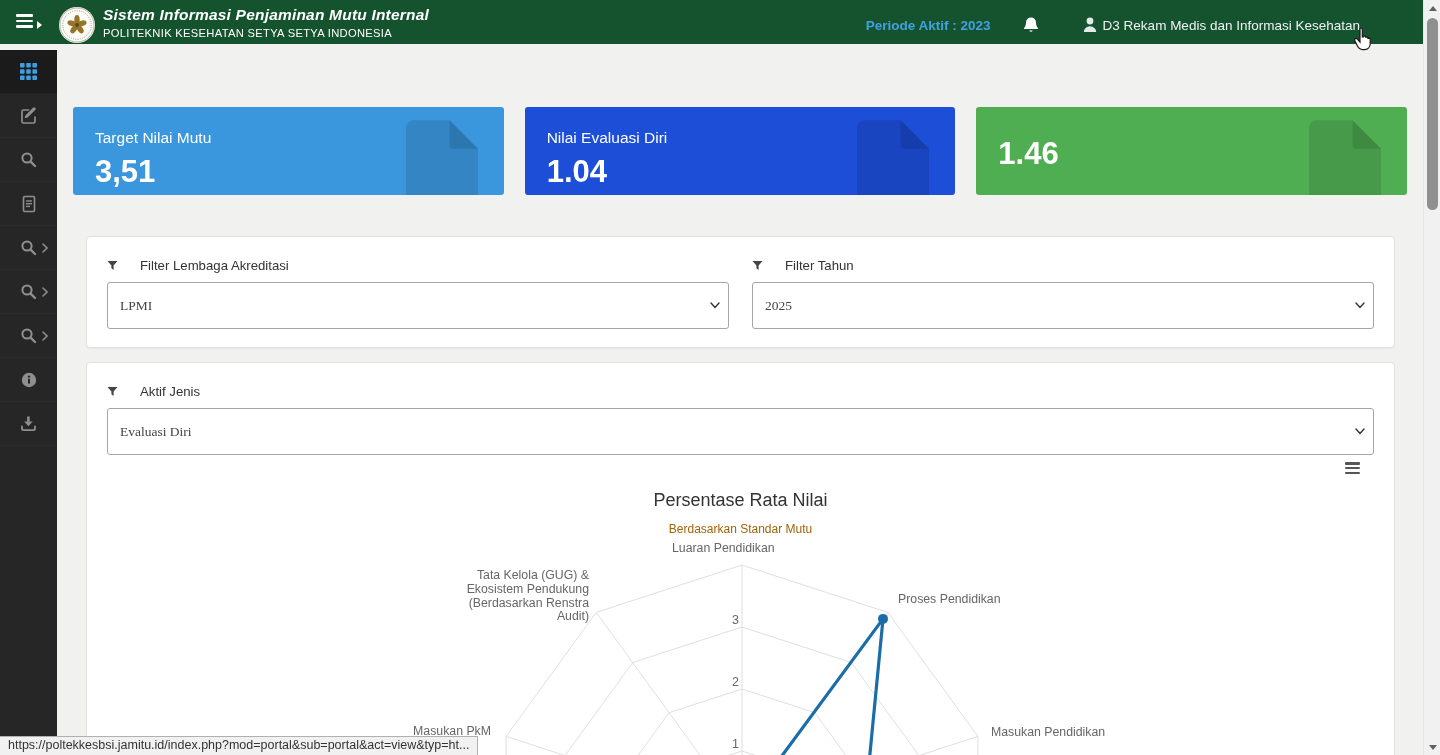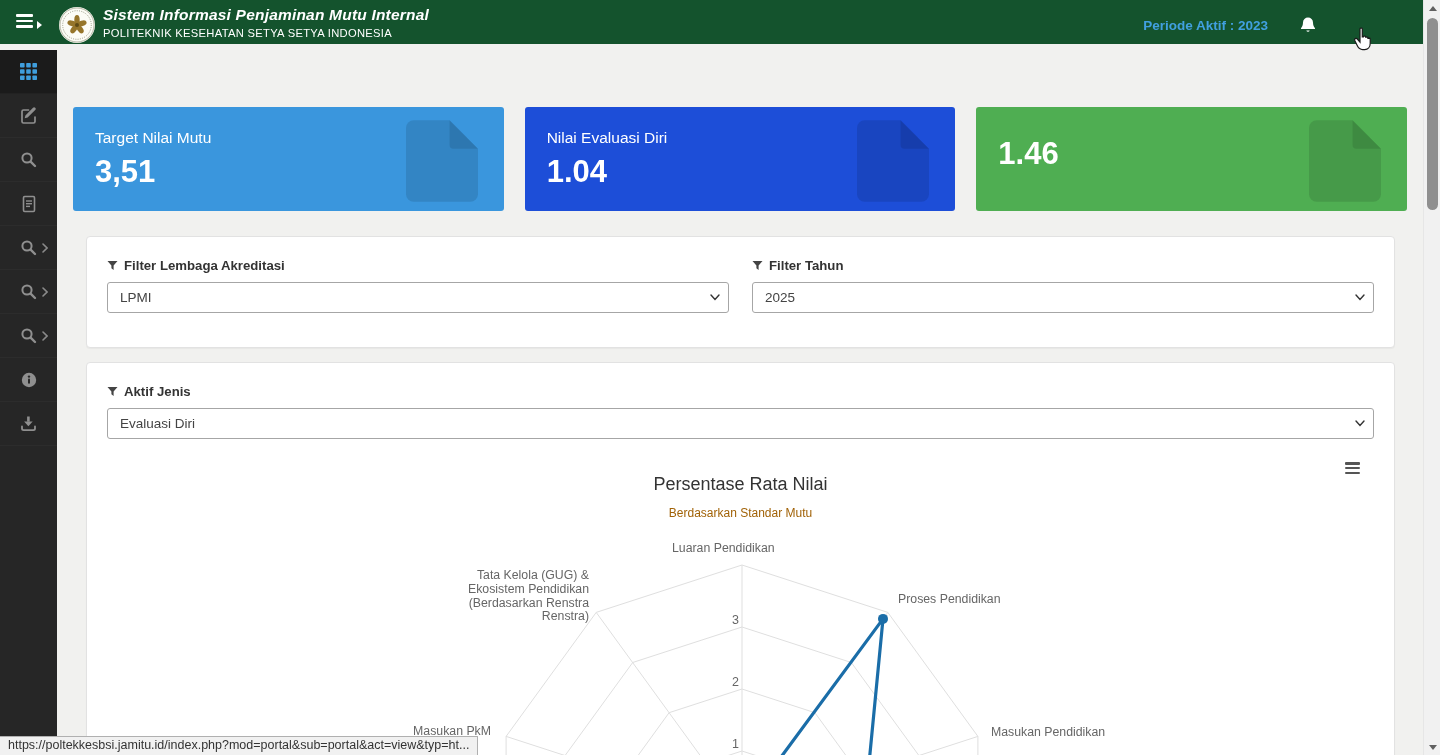--- a/index.html
+++ b/index.html
@@ -25,37 +25,37 @@
 
   
   .sidebar { position:absolute; left:0; top:50px; bottom:0; width:57px; background:#262626; z-index:20; }
   .side-item { position:relative; width:57px; height:44px; display:flex; align-items:center; justify-content:center; cursor:pointer; border-bottom:1px solid rgba(255,255,255,0.03); }
   .side-item.active { background:#1b1b1b; }
   .side-item .chev { position:absolute; right:9px; top:17px; }
 
   
   .content { position:absolute; left:57px; top:50px; right:17px; bottom:0; }
 
-  .cards-row { position:absolute; left:16px; right:16px; top:57px; height:104px; display:flex; gap:21px; }
+  .cards-row { position:absolute; left:16px; right:16px; top:57px; height:88px; display:flex; gap:21px; }
   .stat-card { position:relative; flex:1; border-radius:3px; color:#fff; padding:22px 22px; overflow:hidden; }
   .stat-card .c-label { font-size:15.5px; }
   .stat-card .c-value { font-size:31px; font-weight:bold; margin-top:7px; }
   .stat-card .c-icon { position:absolute; right:26px; top:13px; }
 
   .panel { position:absolute; left:29px; right:28px; background:#fff; border:1px solid #e2e2e2; border-radius:4px; box-shadow:0 1px 1px rgba(0,0,0,0.04); }
   .panel-1 { top:186px; height:112px; }
   .panel-2 { top:312px; height:575px; }
   .p-body { padding:21px 20px; }
   .filter-cols { display:flex; gap:23px; }
   .filter-col { flex:1; }
-  .f-label { display:flex; align-items:center; gap:6px; font-size:13.2px; font-weight:bold; color:#333; }
+  .f-label { display:flex; align-items:center; gap:22px; font-size:13.2px; font-weight:normal; color:#333; }
   .select-wrap { position:relative; margin-top:9px; }
   .select-wrap select {
-     width:100%; height:31px; border:1px solid #a6a6a6; border-radius:3px; background:#fff;
-     font-family:Liberation Sans, sans-serif; font-size:13.5px; color:#444; padding:0 26px 0 12px;
+     width:100%; height:47px; border:1px solid #a6a6a6; border-radius:3px; background:#fff;
+     font-family:Liberation Serif, serif; font-size:13.5px; color:#444; padding:0 26px 0 12px;
      -webkit-appearance:none; appearance:none; }
   .select-wrap .sel-chev { position:absolute; right:9px; top:50%; margin-top:-4px; pointer-events:none; }
 
   .chart-area { position:relative; }
   .chart-title { text-align:center; font-size:18px; color:#333; margin-top:14px; }
   .chart-subtitle { text-align:center; font-size:12px; color:#a16207; margin-top:11px; }
   .export-btn { position:absolute; top:99px; right:32px; width:17px; height:14px; cursor:pointer; }
   .export-btn .bar { width:15px; height:2.6px; background:#555; border-radius:1px; margin-bottom:2.2px; }
   #radar-svg { position:absolute; left:0; top:148px; pointer-events:none; }
   .ax-label { position:absolute; font-size:12.3px; color:#666; line-height:13.8px; }
@@ -114,20 +114,27 @@
       <div class="brand-title">Sistem Informasi Penjaminan Mutu Internal</div>
       <div class="brand-sub">POLITEKNIK KESEHATAN SETYA SETYA INDONESIA</div>
     </div>
     <div class="nav-right">
       <div class="periode">Periode Aktif : 2023</div>
       <div class="bell-btn">
         <svg width="16" height="18" viewBox="0 0 16 18">
           <path d="M8 1.6 a5 5 0 0 1 5 5 c0 2.8 0.8 4.3 1.9 5.4 a0.6 0.6 0 0 1 -0.45 1 H1.55 a0.6 0.6 0 0 1 -0.45 -1 C2.2 10.9 3 9.4 3 6.6 a5 5 0 0 1 5 -5 z" fill="#fff"></path>
           <path d="M6.3 14.5 a1.8 1.8 0 0 0 3.4 0 z" fill="#fff"></path>
         </svg>
+      </div>
+      <div class="user-btn">
+        <svg width="14" height="16" viewBox="0 0 14 16">
+          <circle cx="7" cy="4" r="3.4" fill="#e4e9ec"></circle>
+          <path d="M0.8 15 a6.2 5.8 0 0 1 12.4 0 z" fill="#e4e9ec"></path>
+        </svg>
+        <span class="uname">D3 Rekam Medis dan Informasi Kesehatan</span>
       </div>
     </div>
   </header>
 
   <aside class="sidebar">
     <div class="side-item active">
       <svg width="17" height="17" viewBox="0 0 17 17">
         <g fill="#3f9edd">
           <rect x="0" y="0" width="4.6" height="4.6" rx="0.8"></rect>
             <rect x="6.2" y="0" width="4.6" height="4.6" rx="0.8"></rect>
@@ -324,23 +331,23 @@
           <circle cx="796.0" cy="107.9" r="5" fill="#1a6da8"></circle>
           <circle cx="781.2" cy="261.0" r="5" fill="#1a6da8"></circle>
         </svg>
 
       <div class="ax-label ax-luaran">Luaran Pendidikan</div>
       <div class="ax-label ax-proses">Proses Pendidikan</div>
       <div class="ax-label ax-masukan-pendidikan">Masukan Pendidikan</div>
       <div class="ax-label ax-masukan-pkm">Masukan PkM</div>
       <div class="ax-label ax-tata">
         <span>Tata Kelola (GUG) &amp;</span>
-        <span>Ekosistem Pendidikan</span>
+        <span>Ekosistem Pendukung</span>
         <span>(Berdasarkan Renstra</span>
-        <span>Renstra)</span>
+        <span>Audit)</span>
       </div>
     </section>
   </main>
 
   <div class="scrollbar">
     <div class="sb-up">
         <div class="tri-up"></div>
       </div>
     <div class="sb-thumb"></div>
     <div class="sb-down">

